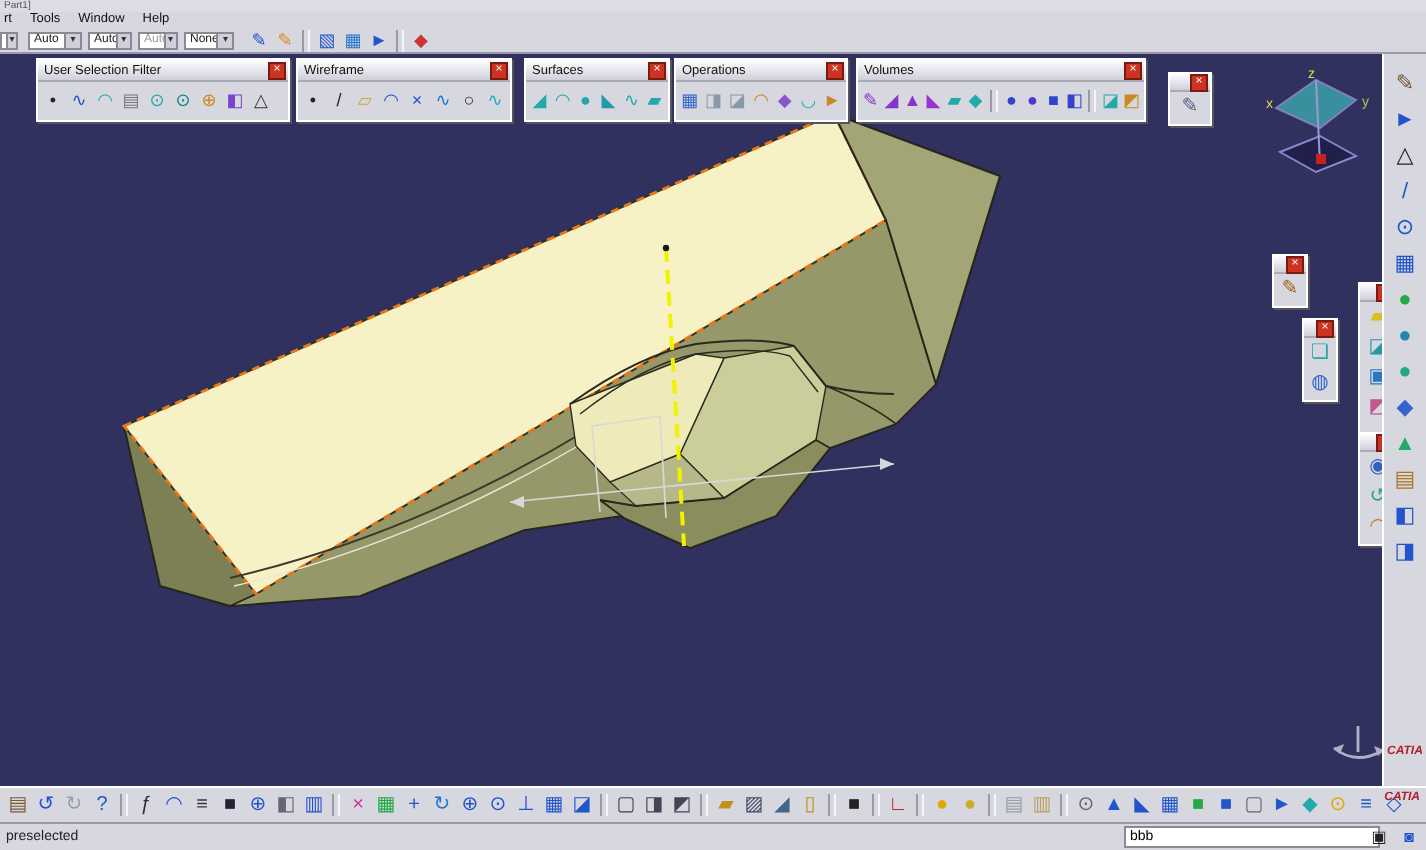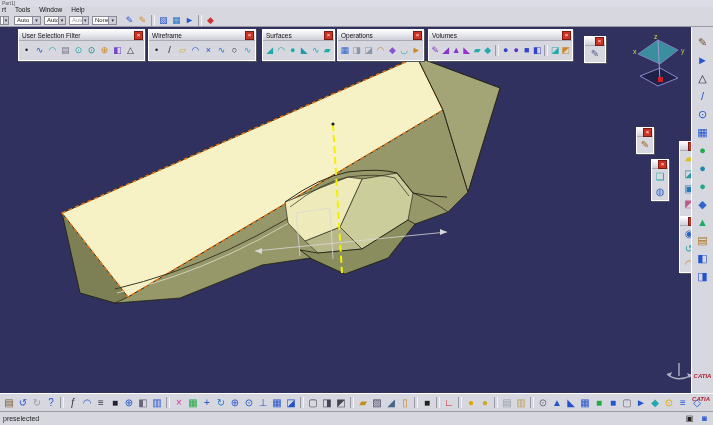--- a/index.html
+++ b/index.html
@@ -389,15 +389,16 @@
       <span class="ticon" style="color: rgb(34, 170, 170);">◆</span>
       <span class="ticon" style="color: rgb(221, 170, 0);">⊙</span>
       <span class="ticon" style="color: rgb(34, 85, 204);">≡</span>
       <span class="ticon" style="color: rgb(34, 85, 204);">◇</span>
     </span>
 </div>
 <span id="bottom-logo" class="brand">CATIA</span>
 
 <div id="statusbar">
   <span id="status-msg">preselected</span>
+  <input id="power-input" type="text" value="bbb" style="">
   <span class="statico" style="right:18px;">▣</span>
   <span class="statico" style="right:3px;color:#2255cc;">◙</span>
 </div>
 
 </body></html>

